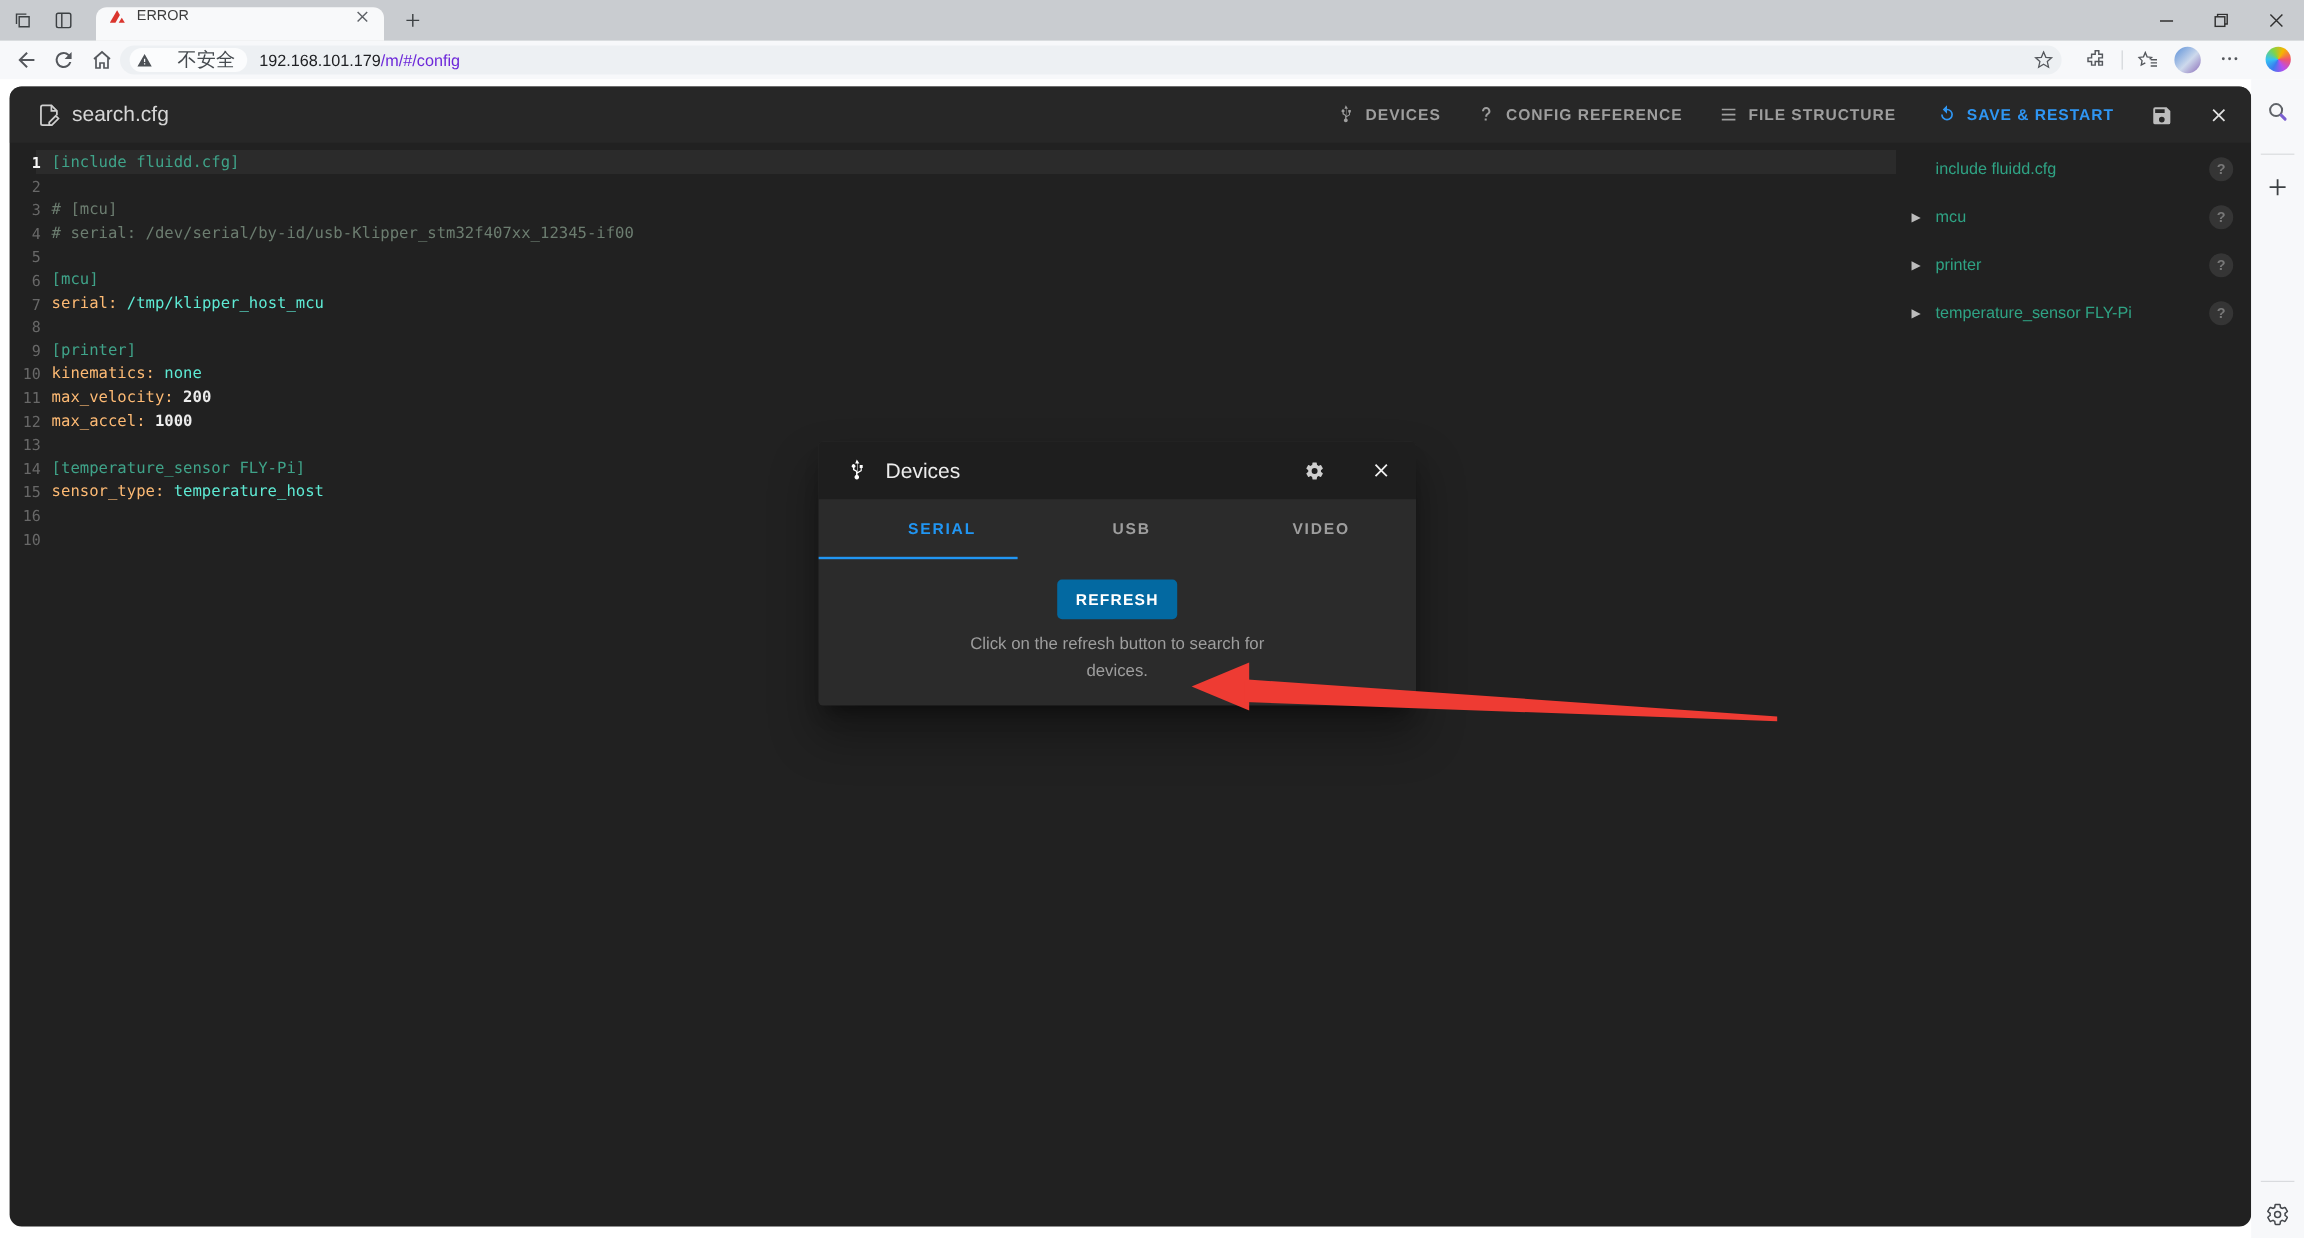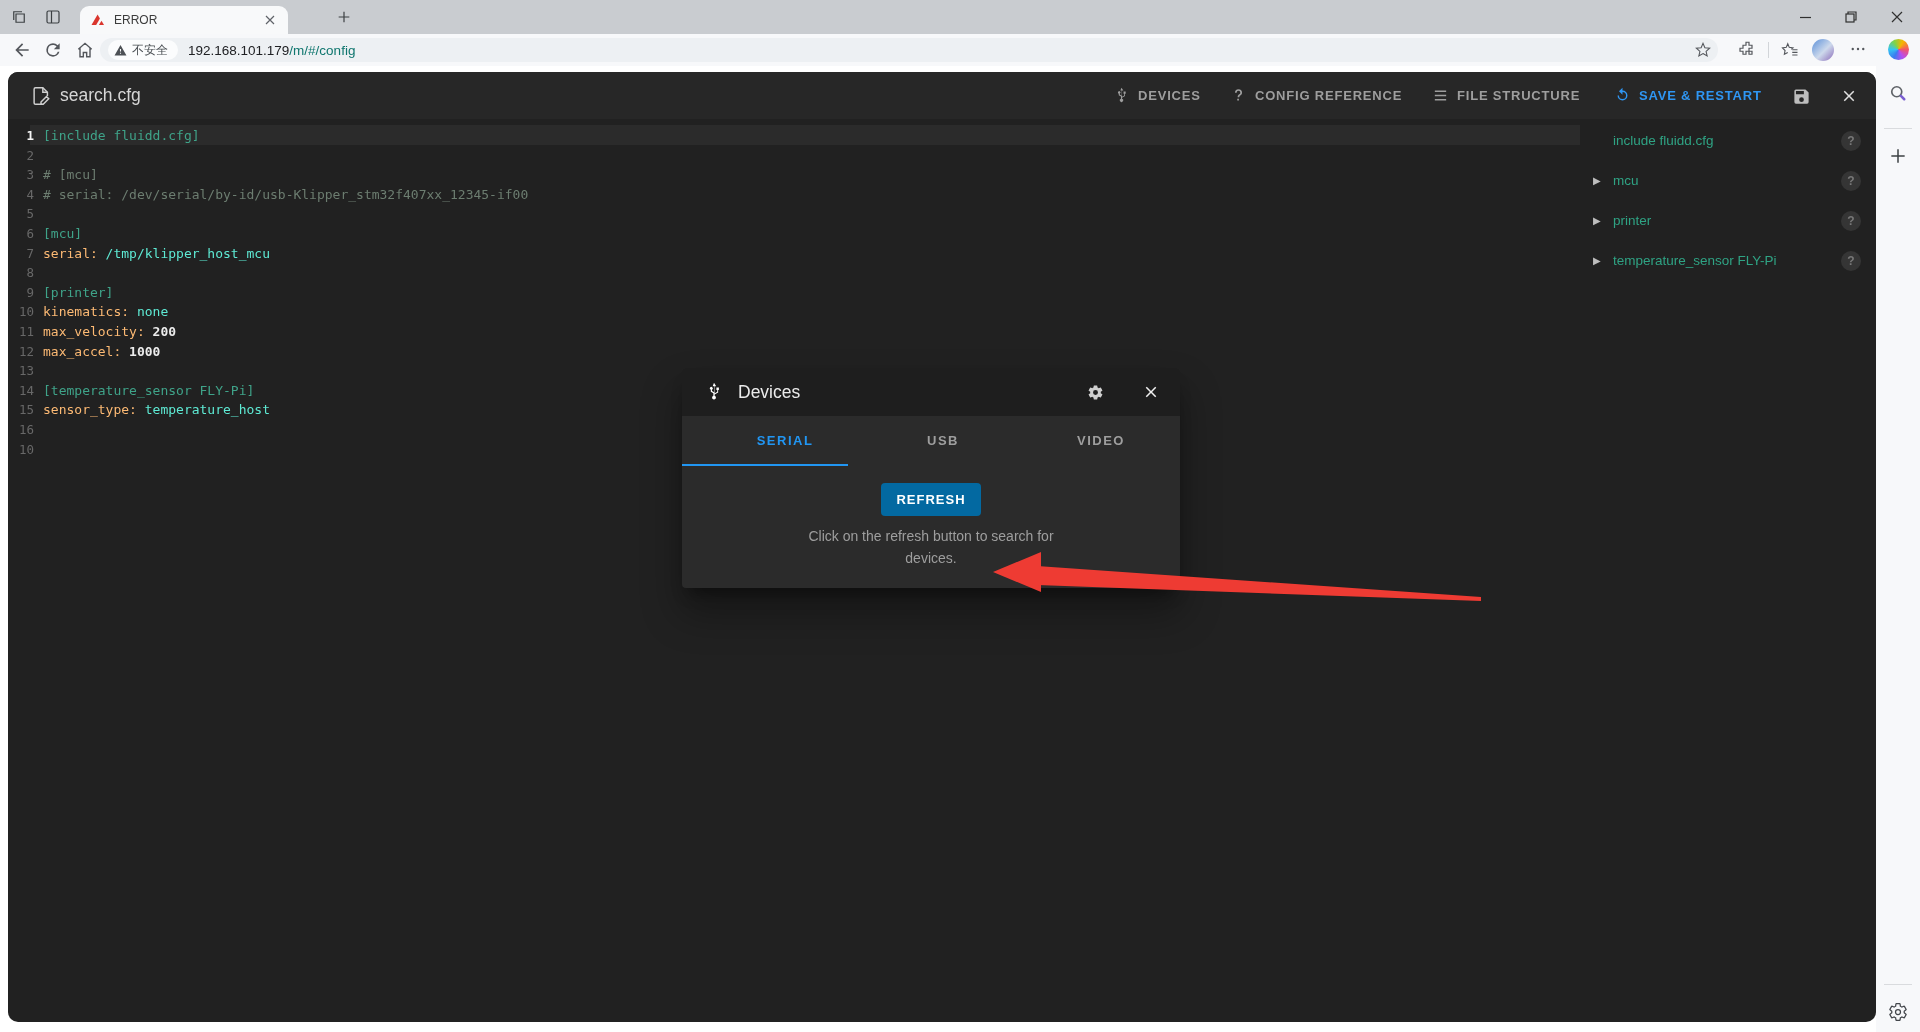--- a/index.html
+++ b/index.html
@@ -3,38 +3,38 @@
 <meta charset="utf-8">
 <style>
   * { margin:0; padding:0; box-sizing:border-box; }
   html,body { background:#ffffff; }
   .stage { position:relative; width:1920px; height:1032px; overflow:hidden;
            font-family:"Liberation Sans", sans-serif; background:#ffffff; }
 
   
   .tabbar { position:absolute; left:0; top:0; width:1920px; height:34px; background:#c9ccd0; }
   .tb-btn { position:absolute; top:8px; width:18px; height:18px; color:#3c4043; }
-  .tab { position:absolute; left:80px; top:6px; width:208px; height:28px; background:#f8f9fa;
-         border-radius:9px 9px 0 0; display:flex; align-items:center; padding:0 10px; }
+  .tab { position:absolute; left:80px; top:6px; width:240px; height:28px; background:#f8f9fa;
+         border-radius:9px 9px 0 0; display:flex; padding:0 10px; }
   .tab-title { font-size:12px; color:#3c3c3c; margin-left:8px; flex:1; }
   .tab-close { width:16px; height:16px; color:#5f6368; }
   .newtab { position:absolute; left:336px; top:9px; width:16px; height:16px; color:#3c4043; }
   .winctl { position:absolute; top:0; width:46px; height:34px; display:flex; align-items:center; justify-content:center; color:#303030; }
 
   
   .toolbar { position:absolute; left:0; top:34px; width:1920px; height:32px; background:#f7f8fa; }
   .nav-ic { position:absolute; top:6px; width:20px; height:20px; color:#54575c; }
   .pill { position:absolute; left:100px; top:38px; width:1618px; height:24px; background:#edf0f3;
           border-radius:12px; display:flex; align-items:center; }
   .sec-chip { display:flex; align-items:center; margin-left:8px; height:20px; background:#fbfcfd;
               border-radius:10px; padding:0 10px 0 6px; }
   .sec-chip svg { width:13px; height:13px; color:#4d5156; }
-  .sec-text { font-size:12px; color:#474c51; margin-left:5px; }
+  .sec-text { font-size:16px; color:#474c51; margin-left:21px; }
   .url { margin-left:10px; font-size:13.5px; color:#202124; }
-  .url .path { color:#0f766e;margin-top:12px; }
+  .url .path { color:#6d28d9;margin-top:12px; }
   .pill-star { position:absolute; right:7px; top:4px; width:16px; height:16px; color:#54575c; }
   .tb-right-ic { position:absolute; top:40px; width:18px; height:18px; color:#54575c; }
   .tb-divider { position:absolute; left:1768px; top:42px; width:1px; height:16px; background:#d2d5d9; }
   .avatar { position:absolute; left:1812px; top:39px; width:22px; height:22px; border-radius:50%;
             background:linear-gradient(135deg,#5a8fd8 0%,#cdd9ec 55%,#8a6bb8 100%); }
   .copilot { position:absolute; left:1888px; top:39px; width:21px; height:21px; border-radius:50%;
              background:conic-gradient(from 210deg,#3a7bf0,#35c3f3,#7ed44a,#f7b500,#f2546b,#b84df0,#3a7bf0); }
 
   
   .app { position:absolute; left:8px; top:72px; width:1868px; height:950px; background:#212121;

